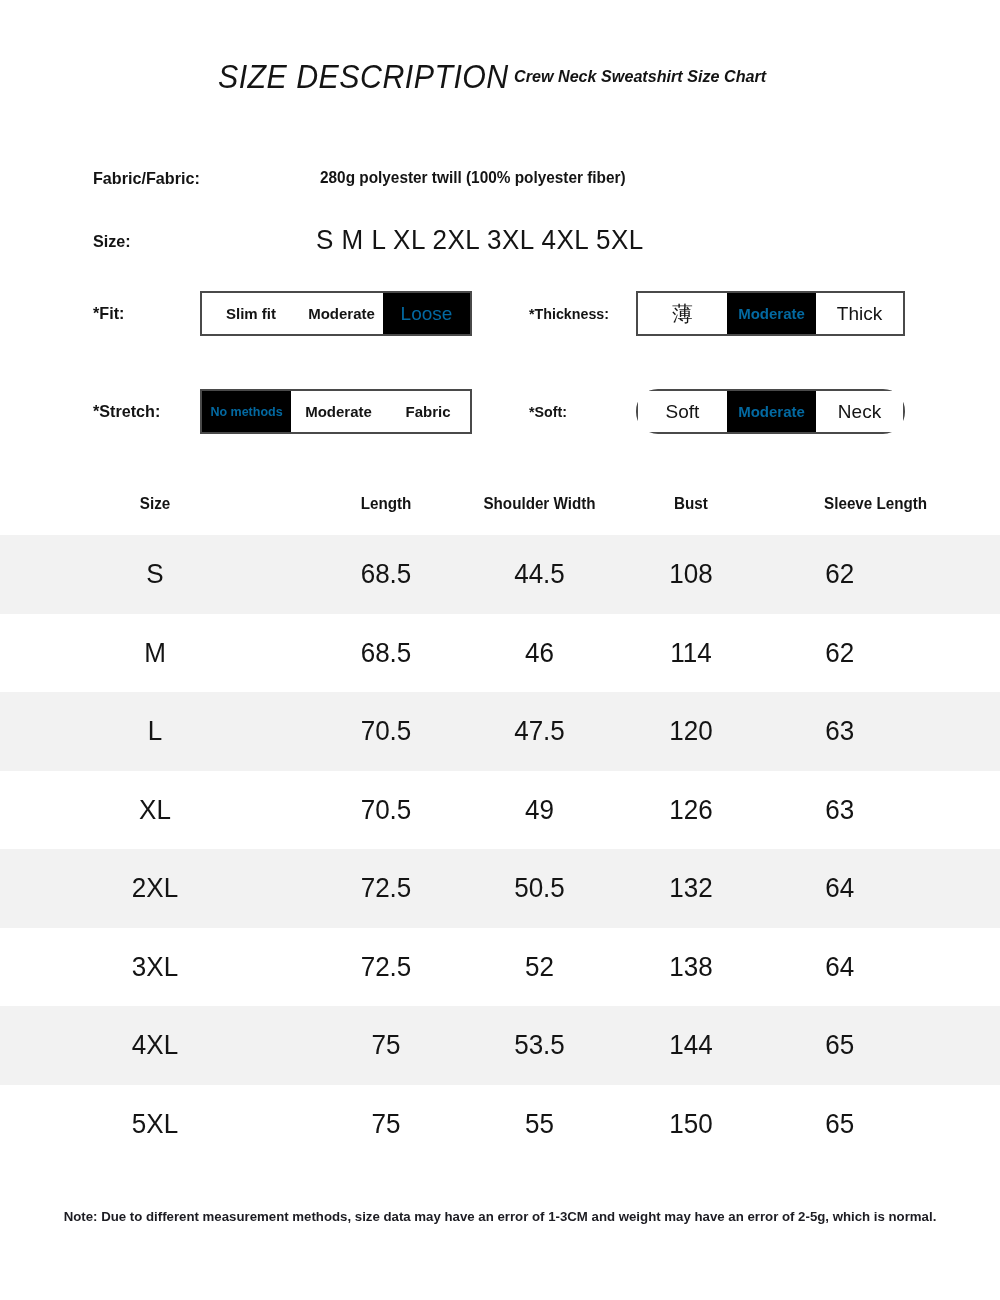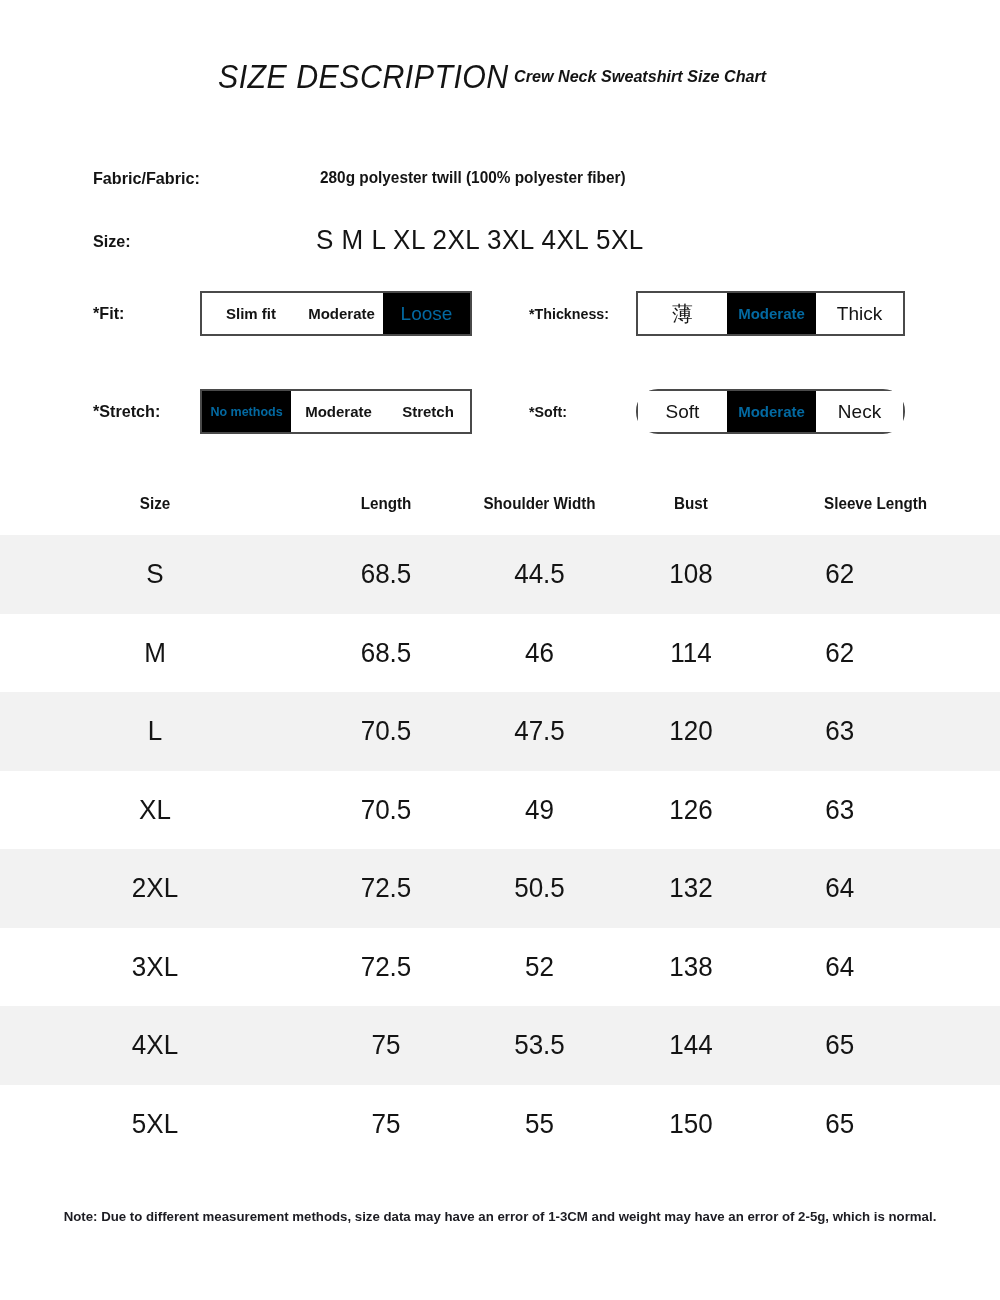--- a/index.html
+++ b/index.html
@@ -196,21 +196,21 @@
 
 <div class="pill-group" id="grp-thick">
   <div class="pill cjk" style="width:89px">薄</div>
   <div class="pill on" style="width:89px">Moderate</div>
   <div class="pill lg" style="width:87px">Thick</div>
 </div>
 
 <div class="pill-group" id="grp-stretch">
   <div class="pill on sm" style="width:89px">No methods</div>
   <div class="pill" style="width:95px">Moderate</div>
-  <div class="pill" style="width:84px">Stretch</div>
+  <div class="pill" style="width:84px">Fabric</div>
 </div>
 
 <div class="pill-group" id="grp-soft">
   <div class="pill lg" style="width:89px">Soft</div>
   <div class="pill on" style="width:89px">Moderate</div>
   <div class="pill lg" style="width:87px">Neck</div>
 </div>
 
 <div class="table">
   <div class="trow head">

